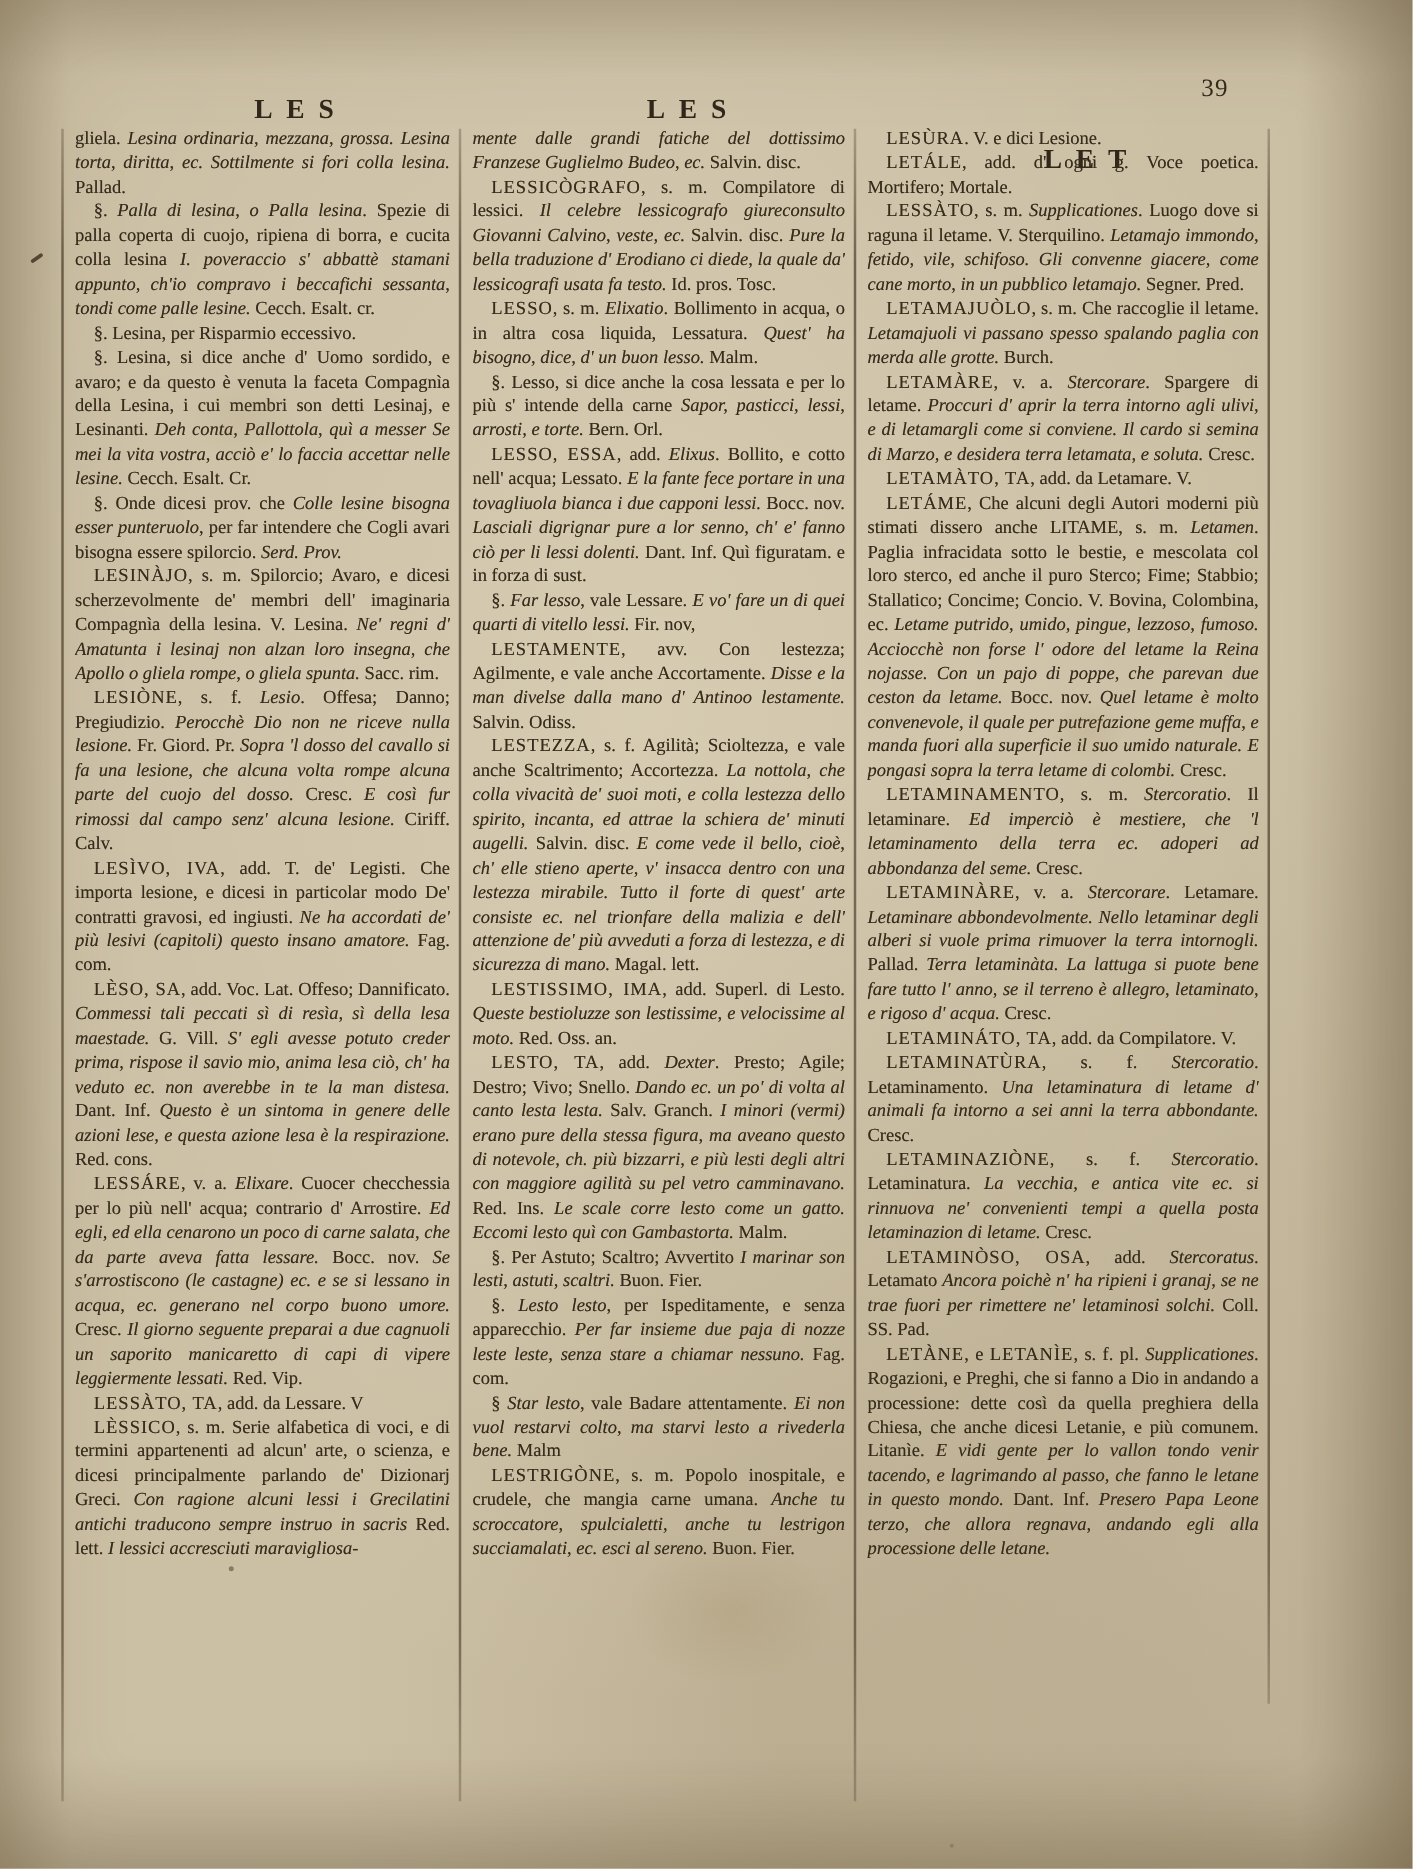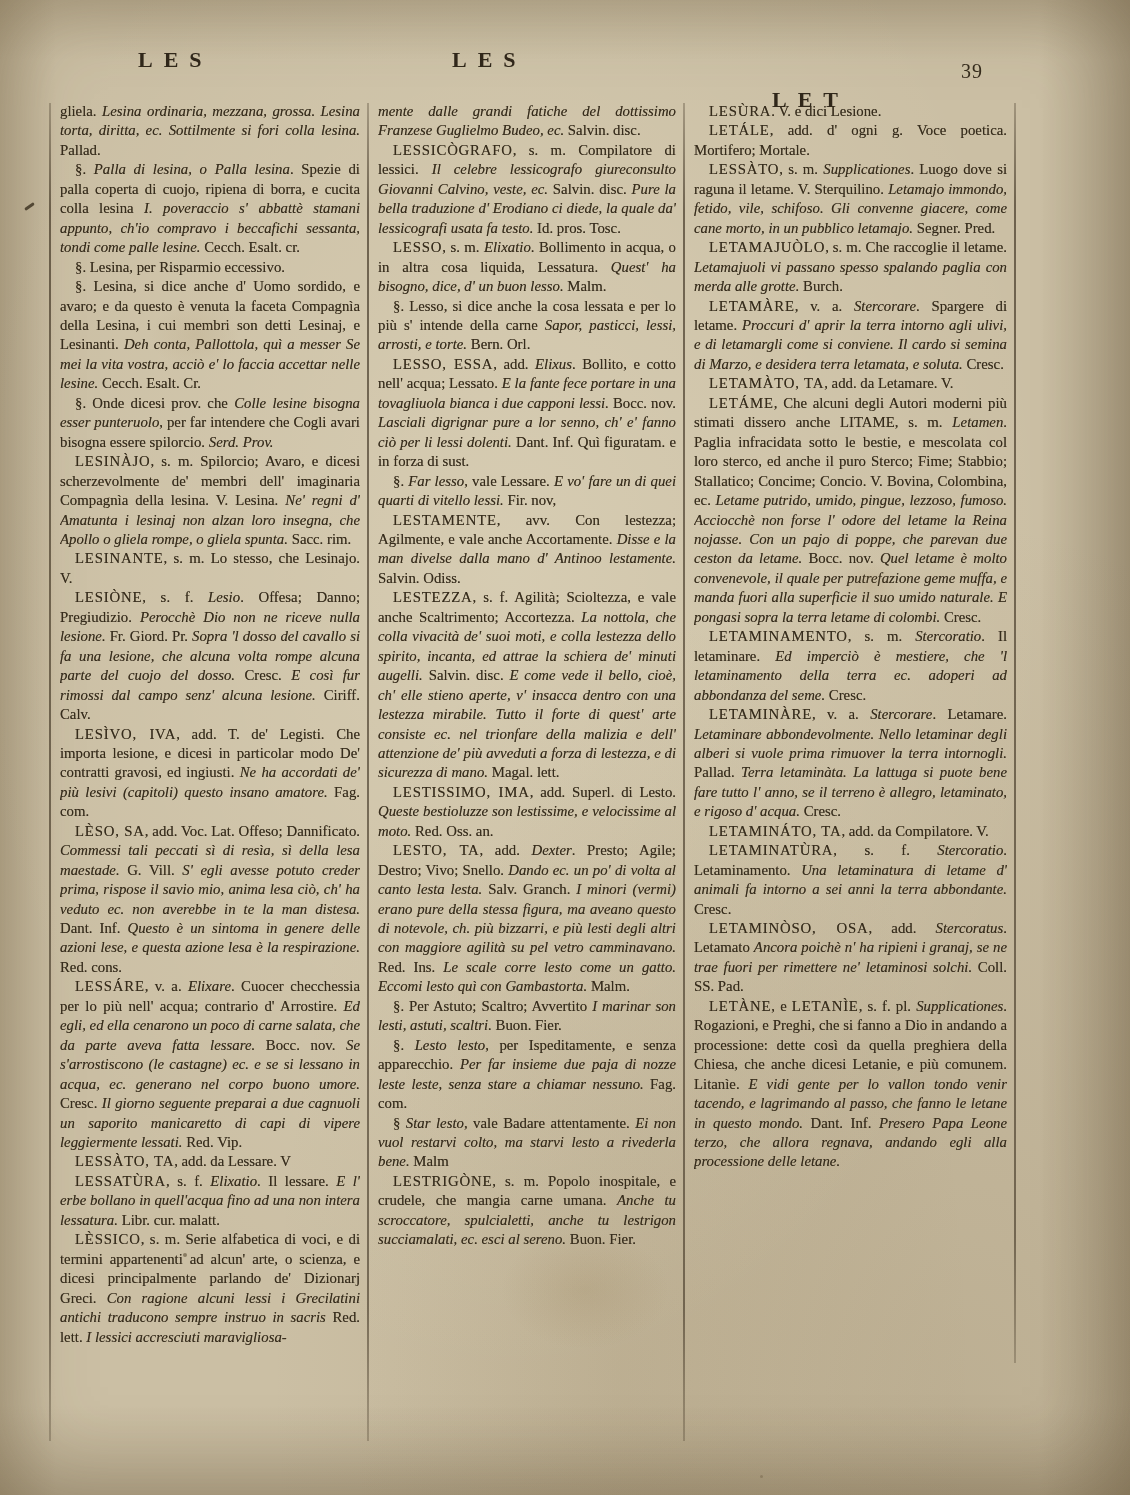--- a/index.html
+++ b/index.html
@@ -14,23 +14,23 @@
       radial-gradient(ellipse at 45% 38%, rgba(255,250,228,.22), rgba(0,0,0,0) 62%),
       radial-gradient(ellipse at 85% 95%, rgba(120,100,66,.18), rgba(0,0,0,0) 45%),
       radial-gradient(ellipse at 55% 92%, rgba(130,108,70,.12), rgba(0,0,0,0) 40%),
       linear-gradient(to right, rgba(115,96,64,.20), rgba(0,0,0,0) 5%, rgba(0,0,0,0) 92%, rgba(98,82,56,.30)),
       linear-gradient(to bottom, rgba(115,96,64,.16), rgba(0,0,0,0) 4%, rgba(0,0,0,0) 94%, rgba(105,88,60,.22)),
       #cbbfa4;
     box-shadow:inset 0 0 90px rgba(86,68,40,.35);
     color:#362b1b;
   }
   .running-head{
-    position:absolute;top:44px;height:32px;line-height:32px;
+    position:absolute;top:71px;height:32px;line-height:32px;
     font-size:22px;font-weight:bold;letter-spacing:11px;
-    text-align:left;color:#30271a;
+    text-align:right;color:#30271a;
   }
   #head-1{left:138px;width:140px;}
   #head-2{left:452px;width:140px;}
   #head-3{left:772px;width:140px;margin-top:40px;}
   .page-number{
     position:absolute;top:60px;left:942px;width:60px;
     font-size:20px;letter-spacing:1px;color:#352b1c;text-align:center;
   }
   .rule{
     position:absolute;top:103px;height:1338px;width:2px;
@@ -82,27 +82,25 @@
   <div class="rule" id="rule-mid2"></div>
   <div class="rule" id="rule-right"></div>
 
   <div class="col" id="col-1">
       <p class="para"><span class="rm">gliela. </span><span class="it">Lesina ordinaria, mezzana, grossa. Lesina torta, diritta, ec. Sottilmente si fori colla lesina. </span><span class="rm">Pallad.</span></p>
       <p class="para ind"><span class="rm">§. </span><span class="it">Palla di lesina, o Palla lesina</span><span class="rm">. Spezie di palla coperta di cuojo, ripiena di borra, e cucita colla lesina </span><span class="it">I. poveraccio s' abbattè stamani appunto, ch'io compravo i beccafichi sessanta, tondi come palle lesine. </span><span class="rm">Cecch. Esalt. cr.</span></p>
       <p class="para ind"><span class="rm">§. Lesina, per Risparmio eccessivo.</span></p>
       <p class="para ind"><span class="rm">§. Lesina, si dice anche d' Uomo sordido, e avaro; e da questo è venuta la faceta Compagnìa della Lesina, i cui membri son detti Lesinaj, e Lesinanti. </span><span class="it">Deh conta, Pallottola, quì a messer Se mei la vita vostra, acciò e' lo faccia accettar nelle lesine. </span><span class="rm">Cecch. Esalt. Cr.</span></p>
       <p class="para ind"><span class="rm">§. Onde dicesi prov. che </span><span class="it">Colle lesine bisogna esser punteruolo</span><span class="rm">, per far intendere che Cogli avari bisogna essere spilorcio. </span><span class="it">Serd. Prov.</span></p>
       <p class="para ind"><span class="hw">LESINÀJO</span><span class="rm">, s. m. Spilorcio; Avaro, e dicesi scherzevolmente de' membri dell' imaginaria Compagnìa della lesina. V. Lesina. </span><span class="it">Ne' regni d' Amatunta i lesinaj non alzan loro insegna, che Apollo o gliela rompe, o gliela spunta. </span><span class="rm">Sacc. rim.</span></p>
-      <p class="para ind"><span class="hw">LESINANTE</span><span class="rm">, s. m. Lo stesso, che Lesinajo. V.</span></p>
       <p class="para ind"><span class="hw">LESIÒNE</span><span class="rm">, s. f. </span><span class="it">Lesio</span><span class="rm">. Offesa; Danno; Pregiudizio. </span><span class="it">Perocchè Dio non ne riceve nulla lesione. </span><span class="rm">Fr. Giord. Pr. </span><span class="it">Sopra 'l dosso del cavallo si fa una lesione, che alcuna volta rompe alcuna parte del cuojo del dosso. </span><span class="rm">Cresc. </span><span class="it">E così fur rimossi dal campo senz' alcuna lesione. </span><span class="rm">Ciriff. Calv.</span></p>
       <p class="para ind"><span class="hw">LESÌVO, IVA</span><span class="rm">, add. T. de' Legisti. Che importa lesione, e dicesi in particolar modo De' contratti gravosi, ed ingiusti. </span><span class="it">Ne ha accordati de' più lesivi (capitoli) questo insano amatore. </span><span class="rm">Fag. com.</span></p>
       <p class="para ind"><span class="hw">LÈSO, SA</span><span class="rm">, add. Voc. Lat. Offeso; Dannificato. </span><span class="it">Commessi tali peccati sì di resìa, sì della lesa maestade. </span><span class="rm">G. Vill. </span><span class="it">S' egli avesse potuto creder prima, rispose il savio mio, anima lesa ciò, ch' ha veduto ec. non averebbe in te la man distesa. </span><span class="rm">Dant. Inf. </span><span class="it">Questo è un sintoma in genere delle azioni lese, e questa azione lesa è la respirazione. </span><span class="rm">Red. cons.</span></p>
       <p class="para ind"><span class="hw">LESSÁRE</span><span class="rm">, v. a. </span><span class="it">Elixare</span><span class="rm">. Cuocer checchessia per lo più nell' acqua; contrario d' Arrostire. </span><span class="it">Ed egli, ed ella cenarono un poco di carne salata, che da parte aveva fatta lessare. </span><span class="rm">Bocc. nov. </span><span class="it">Se s'arrostiscono (le castagne) ec. e se si lessano in acqua, ec. generano nel corpo buono umore. </span><span class="rm">Cresc. </span><span class="it">Il giorno seguente preparai a due cagnuoli un saporito manicaretto di capi di vipere leggiermente lessati. </span><span class="rm">Red. Vip.</span></p>
       <p class="para ind"><span class="hw">LESSÀTO, TA</span><span class="rm">, add. da Lessare. V</span></p>
-      <p class="para ind"><span class="hw">LESSATÙRA</span><span class="rm">, s. f. </span><span class="it">Elixatio</span><span class="rm">. Il lessare. </span><span class="it">E l' erbe bollano in quell'acqua fino ad una non intera lessatura. </span><span class="rm">Libr. cur. malatt.</span></p>
       <p class="para ind"><span class="hw">LÈSSICO</span><span class="rm">, s. m. Serie alfabetica di voci, e di termini appartenenti ad alcun' arte, o scienza, e dicesi principalmente parlando de' Dizionarj Greci. </span><span class="it">Con ragione alcuni lessi i Grecilatini antichi traducono sempre instruo in sacris </span><span class="rm">Red. lett. </span><span class="it">I lessici accresciuti maravigliosa-</span></p>
     </div>
   <div class="col" id="col-2">
       <p class="para"><span class="it">mente dalle grandi fatiche del dottissimo Franzese Guglielmo Budeo, ec. </span><span class="rm">Salvin. disc.</span></p>
       <p class="para ind"><span class="hw">LESSICÒGRAFO</span><span class="rm">, s. m. Compilatore di lessici. </span><span class="it">Il celebre lessicografo giureconsulto Giovanni Calvino, veste, ec. </span><span class="rm">Salvin. disc. </span><span class="it">Pure la bella traduzione d' Erodiano ci diede, la quale da' lessicografi usata fa testo. </span><span class="rm">Id. pros. Tosc.</span></p>
       <p class="para ind"><span class="hw">LESSO</span><span class="rm">, s. m. </span><span class="it">Elixatio</span><span class="rm">. Bollimento in acqua, o in altra cosa liquida, Lessatura. </span><span class="it">Quest' ha bisogno, dice, d' un buon lesso. </span><span class="rm">Malm.</span></p>
       <p class="para ind"><span class="rm">§. Lesso, si dice anche la cosa lessata e per lo più s' intende della carne </span><span class="it">Sapor, pasticci, lessi, arrosti, e torte. </span><span class="rm">Bern. Orl.</span></p>
       <p class="para ind"><span class="hw">LESSO, ESSA</span><span class="rm">, add. </span><span class="it">Elixus</span><span class="rm">. Bollito, e cotto nell' acqua; Lessato. </span><span class="it">E la fante fece portare in una tovagliuola bianca i due capponi lessi. </span><span class="rm">Bocc. nov. </span><span class="it">Lasciali digrignar pure a lor senno, ch' e' fanno ciò per li lessi dolenti. </span><span class="rm">Dant. Inf. Quì figuratam. e in forza di sust.</span></p>
       <p class="para ind"><span class="rm">§. </span><span class="it">Far lesso</span><span class="rm">, vale Lessare. </span><span class="it">E vo' fare un di quei quarti di vitello lessi. </span><span class="rm">Fir. nov,</span></p>
       <p class="para ind"><span class="hw">LESTAMENTE</span><span class="rm">, avv. Con lestezza; Agilmente, e vale anche Accortamente. </span><span class="it">Disse e la man divelse dalla mano d' Antinoo lestamente. </span><span class="rm">Salvin. Odiss.</span></p>
@@ -119,20 +117,21 @@
       <p class="para ind"><span class="hw">LETÁLE</span><span class="rm">, add. d' ogni g. Voce poetica. Mortifero; Mortale.</span></p>
       <p class="para ind"><span class="hw">LESSÀTO</span><span class="rm">, s. m. </span><span class="it">Supplicationes</span><span class="rm">. Luogo dove si raguna il letame. V. Sterquilino. </span><span class="it">Letamajo immondo, fetido, vile, schifoso. Gli convenne giacere, come cane morto, in un pubblico letamajo. </span><span class="rm">Segner. Pred.</span></p>
       <p class="para ind"><span class="hw">LETAMAJUÒLO</span><span class="rm">, s. m. Che raccoglie il letame. </span><span class="it">Letamajuoli vi passano spesso spalando paglia con merda alle grotte. </span><span class="rm">Burch.</span></p>
       <p class="para ind"><span class="hw">LETAMÀRE</span><span class="rm">, v. a. </span><span class="it">Stercorare</span><span class="rm">. Spargere di letame. </span><span class="it">Proccuri d' aprir la terra intorno agli ulivi, e di letamargli come si conviene. Il cardo si semina di Marzo, e desidera terra letamata, e soluta. </span><span class="rm">Cresc.</span></p>
       <p class="para ind"><span class="hw">LETAMÀTO, TA</span><span class="rm">, add. da Letamare. V.</span></p>
       <p class="para ind"><span class="hw">LETÁME</span><span class="rm">, Che alcuni degli Autori moderni più stimati dissero anche LITAME, s. m. </span><span class="it">Letamen</span><span class="rm">. Paglia infracidata sotto le bestie, e mescolata col loro sterco, ed anche il puro Sterco; Fime; Stabbio; Stallatico; Concime; Concio. V. Bovina, Colombina, ec. </span><span class="it">Letame putrido, umido, pingue, lezzoso, fumoso. Acciocchè non forse l' odore del letame la Reina nojasse. Con un pajo di poppe, che parevan due ceston da letame. </span><span class="rm">Bocc. nov. </span><span class="it">Quel letame è molto convenevole, il quale per putrefazione geme muffa, e manda fuori alla superficie il suo umido naturale. E pongasi sopra la terra letame di colombi. </span><span class="rm">Cresc.</span></p>
       <p class="para ind"><span class="hw">LETAMINAMENTO</span><span class="rm">, s. m. </span><span class="it">Stercoratio</span><span class="rm">. Il letaminare. </span><span class="it">Ed imperciò è mestiere, che 'l letaminamento della terra ec. adoperi ad abbondanza del seme. </span><span class="rm">Cresc.</span></p>
       <p class="para ind"><span class="hw">LETAMINÀRE</span><span class="rm">, v. a. </span><span class="it">Stercorare</span><span class="rm">. Letamare. </span><span class="it">Letaminare abbondevolmente. Nello letaminar degli alberi si vuole prima rimuover la terra intornogli. </span><span class="rm">Pallad. </span><span class="it">Terra letaminàta. La lattuga si puote bene fare tutto l' anno, se il terreno è allegro, letaminato, e rigoso d' acqua. </span><span class="rm">Cresc.</span></p>
       <p class="para ind"><span class="hw">LETAMINÁTO, TA</span><span class="rm">, add. da Compilatore. V.</span></p>
       <p class="para ind"><span class="hw">LETAMINATÙRA</span><span class="rm">, s. f. </span><span class="it">Stercoratio</span><span class="rm">. Letaminamento. </span><span class="it">Una letaminatura di letame d' animali fa intorno a sei anni la terra abbondante. </span><span class="rm">Cresc.</span></p>
+      <p class="para ind"><span class="hw">LETAMINAZIÒNE</span><span class="rm">, s. f. </span><span class="it">Stercoratio</span><span class="rm">. Letaminatura. </span><span class="it">La vecchia, e antica vite ec. si rinnuova ne' convenienti tempi a quella posta letaminazion di letame. </span><span class="rm">Cresc.</span></p>
       <p class="para ind"><span class="hw">LETAMINÒSO, OSA</span><span class="rm">, add. </span><span class="it">Stercoratus</span><span class="rm">. Letamato </span><span class="it">Ancora poichè n' ha ripieni i granaj, se ne trae fuori per rimettere ne' letaminosi solchi. </span><span class="rm">Coll. SS. Pad.</span></p>
       <p class="para ind"><span class="hw">LETÀNE</span><span class="rm">, e </span><span class="hw">LETANÌE</span><span class="rm">, s. f. pl. </span><span class="it">Supplicationes</span><span class="rm">. Rogazioni, e Preghi, che si fanno a Dio in andando a processione: dette così da quella preghiera della Chiesa, che anche dicesi Letanie, e più comunem. Litanìe. </span><span class="it">E vidi gente per lo vallon tondo venir tacendo, e lagrimando al passo, che fanno le letane in questo mondo. </span><span class="rm">Dant. Inf. </span><span class="it">Presero Papa Leone terzo, che allora regnava, andando egli alla processione delle letane.</span></p>
     </div>
 
   <div class="stain" id="stain-1"></div>
   <div class="stain" id="stain-2"></div>
   <div class="stain" id="stain-3"></div>
   <div class="ink-mark"></div>
   <div class="speck" id="speck-1"></div>
   <div class="speck" id="speck-2"></div>

